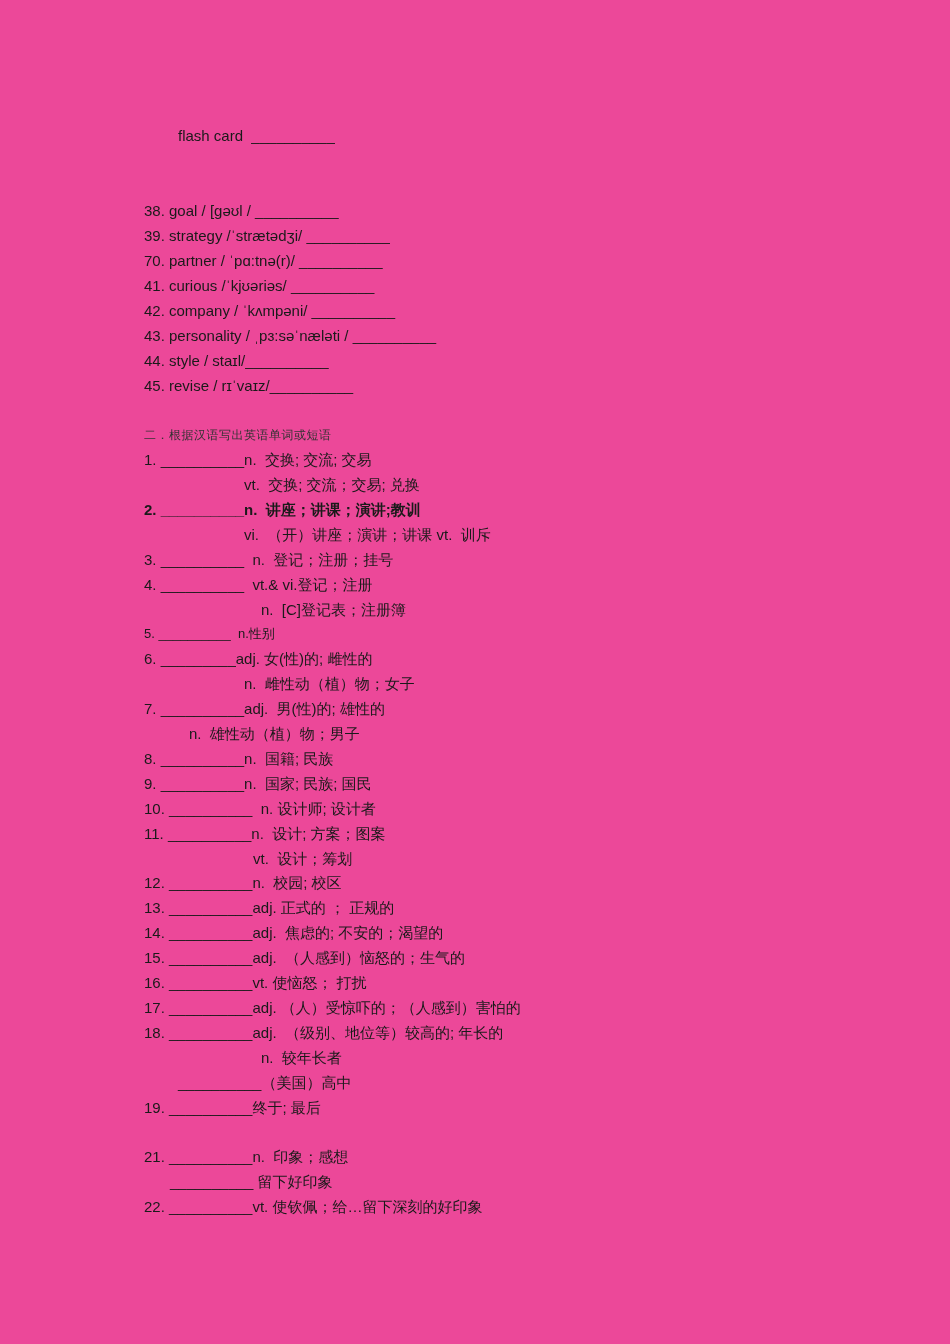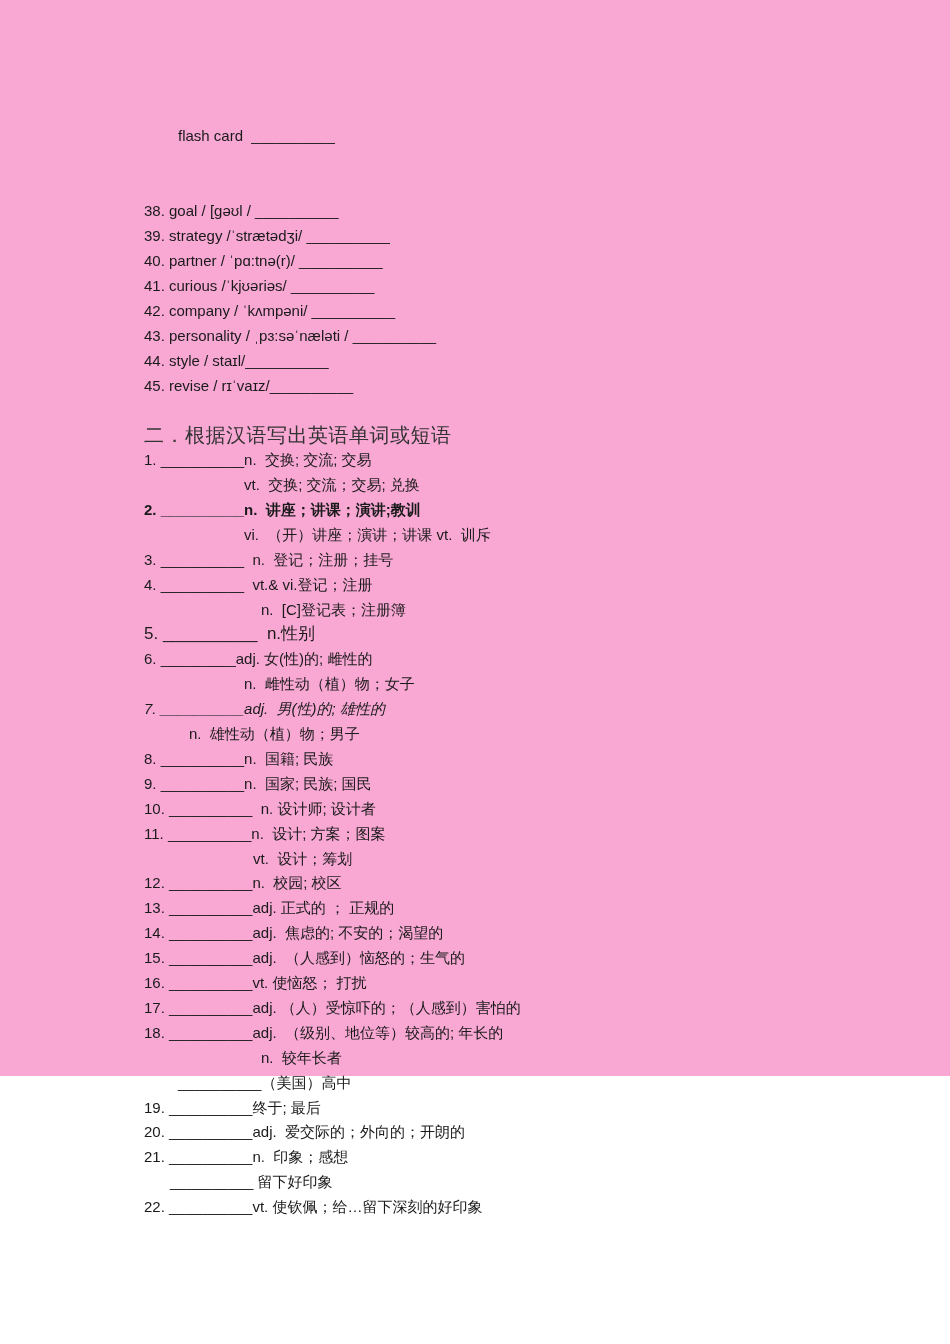--- a/index.html
+++ b/index.html
@@ -1,65 +1,64 @@
 <!DOCTYPE html>
 <html><head>
 <meta charset="utf-8">
 <style>
   html, body { margin:0; padding:0; background:#ffffff; }
   body { width:950px; height:1344px; position:relative; overflow:hidden;
          font-family:"Liberation Sans","DejaVu Sans",sans-serif; color:#1a1a1a; }
-  .page { position:absolute; left:0; top:0; width:950px; height:1076px; background:#f9a8d4; }
+  .page { position:absolute; left:0; top:0; width:950px; height:1344px; background:#ec4899; }
   .line { position:absolute; white-space:pre; font-size:15px; line-height:20px; height:20px; }
-  .heading { font-size:20px; color:#333; letter-spacing:0.5px; }
-  .big { font-size:17px; }
+  .heading { font-size:12px; color:#333; letter-spacing:0.5px; }
+  .big { font-size:13px; }
   .it { font-style:italic; }
 </style>
 </head>
 <body>
 
 <div class="page">
 
   <div class="line" style="left:178px;top:126px;">flash card  __________</div>
   <div class="line" style="left:144px;top:201px;">38. goal / [ɡəʊl / __________</div>
   <div class="line" style="left:144px;top:226px;">39. strategy /ˈstrætədʒi/ __________</div>
-  <div class="line" style="left:144px;top:251px;">40. partner / ˈpɑ:tnə(r)/ __________</div>
+  <div class="line" style="left:144px;top:251px;">70. partner / ˈpɑ:tnə(r)/ __________</div>
   <div class="line" style="left:144px;top:276px;">41. curious /ˈkjʊəriəs/ __________</div>
   <div class="line" style="left:144px;top:301px;">42. company / ˈkʌmpəni/ __________</div>
   <div class="line" style="left:144px;top:326px;">43. personality / ˌpɜ:səˈnæləti / __________</div>
   <div class="line" style="left:144px;top:351px;">44. style / staɪl/__________</div>
   <div class="line" style="left:144px;top:376px;">45. revise / rɪˈvaɪz/__________</div>
 
   <div class="line heading" style="left:144px;top:425px;">二．根据汉语写出英语单词或短语</div>
 
   <div class="line" style="left:144px;top:450px;">1. __________n.  交换; 交流; 交易</div>
   <div class="line" style="left:244px;top:475px;">vt.  交换; 交流；交易; 兑换</div>
   <div class="line" style="left:144px;top:500px;font-weight:bold;">2. __________n.  讲座；讲课；演讲;教训</div>
   <div class="line" style="left:244px;top:525px;">vi.  （开）讲座；演讲；讲课 vt.  训斥</div>
   <div class="line" style="left:144px;top:550px;">3. __________  n.  登记；注册；挂号</div>
   <div class="line" style="left:144px;top:575px;">4. __________  vt.&amp; vi.登记；注册</div>
   <div class="line" style="left:261px;top:600px;">n.  [C]登记表；注册簿</div>
   <div class="line big" style="left:144px;top:624px;">5. __________  n.性别</div>
   <div class="line" style="left:144px;top:649px;">6. _________adj. 女(性)的; 雌性的</div>
   <div class="line" style="left:244px;top:674px;">n.  雌性动（植）物；女子</div>
-  <div class="line" style="left:144px;top:699px;font-style:italic;">7. __________adj.  男(性)的; 雄性的</div>
+  <div class="line" style="left:144px;top:699px;">7. __________adj.  男(性)的; 雄性的</div>
   <div class="line" style="left:189px;top:724px;">n.  雄性动（植）物；男子</div>
   <div class="line" style="left:144px;top:749px;">8. __________n.  国籍; 民族</div>
   <div class="line" style="left:144px;top:774px;">9. __________n.  国家; 民族; 国民</div>
   <div class="line" style="left:144px;top:799px;">10. __________  n. 设计师; 设计者</div>
   <div class="line" style="left:144px;top:824px;">11. __________n.  设计; 方案；图案</div>
   <div class="line" style="left:253px;top:849px;">vt.  设计；筹划</div>
   <div class="line" style="left:144px;top:873px;">12. __________n.  校园; 校区</div>
   <div class="line" style="left:144px;top:898px;">13. __________adj. 正式的 ； 正规的</div>
   <div class="line" style="left:144px;top:923px;">14. __________adj.  焦虑的; 不安的；渴望的</div>
   <div class="line" style="left:144px;top:948px;">15. __________adj.  （人感到）恼怒的；生气的</div>
   <div class="line" style="left:144px;top:973px;">16. __________vt. 使恼怒； 打扰</div>
   <div class="line" style="left:144px;top:998px;">17. __________adj. （人）受惊吓的；（人感到）害怕的</div>
   <div class="line" style="left:144px;top:1023px;">18. __________adj.  （级别、地位等）较高的; 年长的</div>
   <div class="line" style="left:261px;top:1048px;">n.  较年长者</div>
   <div class="line" style="left:178px;top:1073px;">__________（美国）高中</div>
   <div class="line" style="left:144px;top:1098px;">19. __________终于; 最后</div>
-  <div class="line" style="left:144px;top:1122px;">20. __________adj.  爱交际的；外向的；开朗的</div>
   <div class="line" style="left:144px;top:1147px;">21. __________n.  印象；感想</div>
   <div class="line" style="left:170px;top:1172px;">__________ 留下好印象</div>
   <div class="line" style="left:144px;top:1197px;">22. __________vt. 使钦佩；给…留下深刻的好印象</div>
 
 </div>
 
 </body></html>

